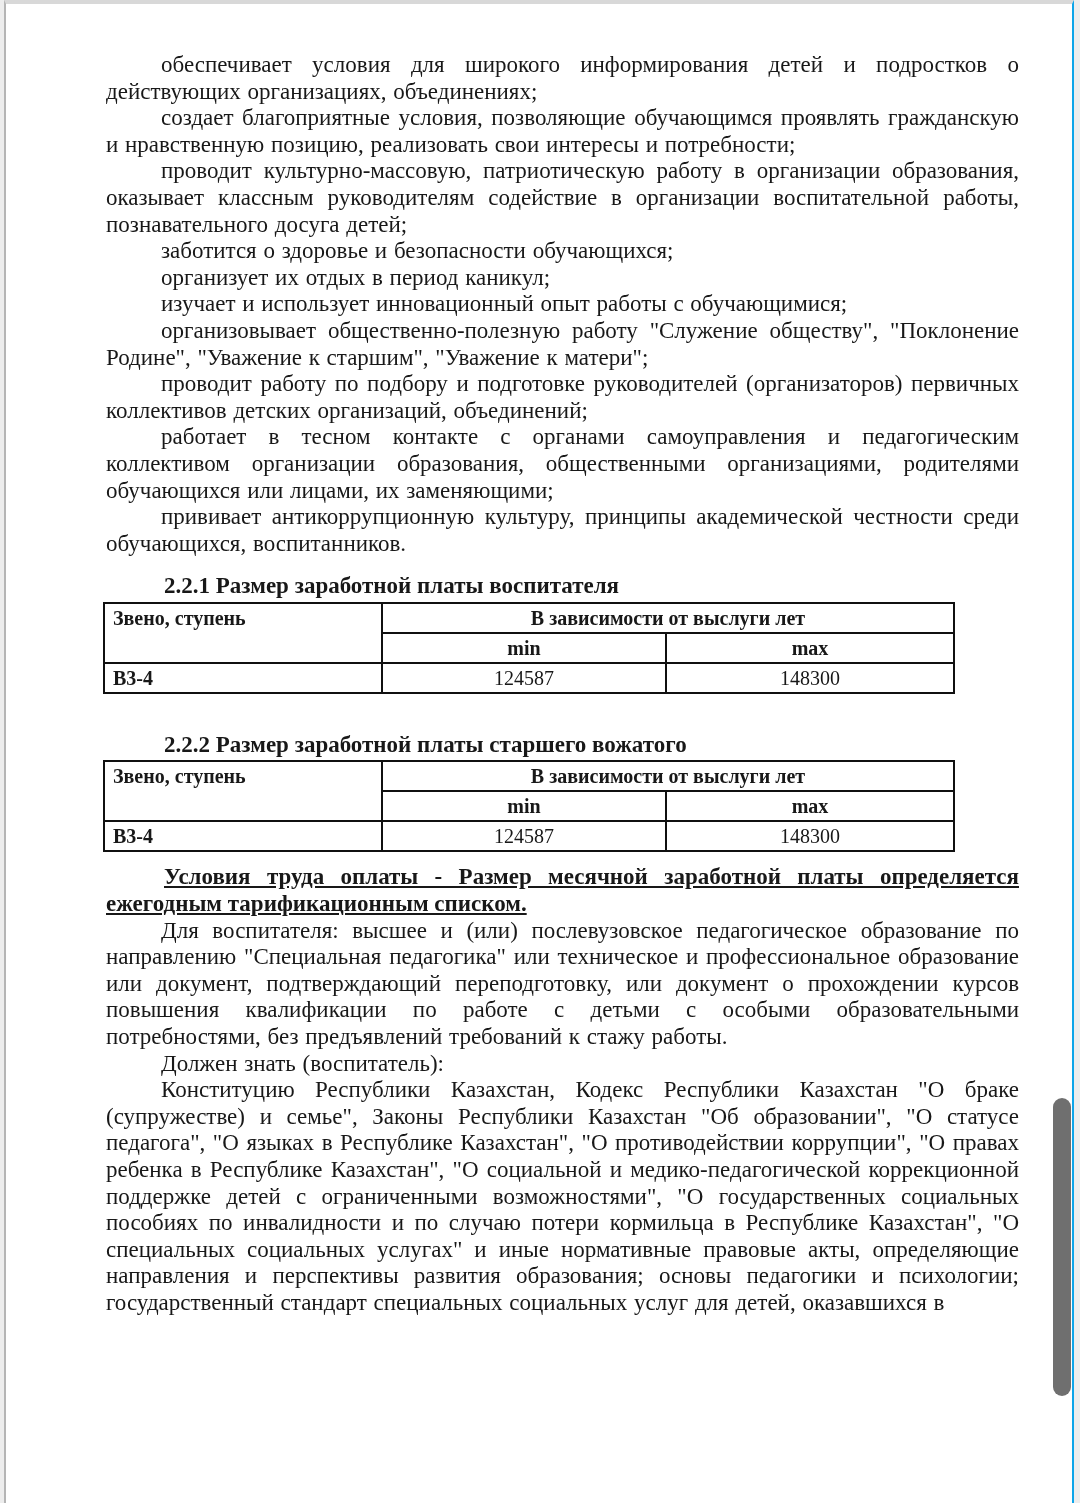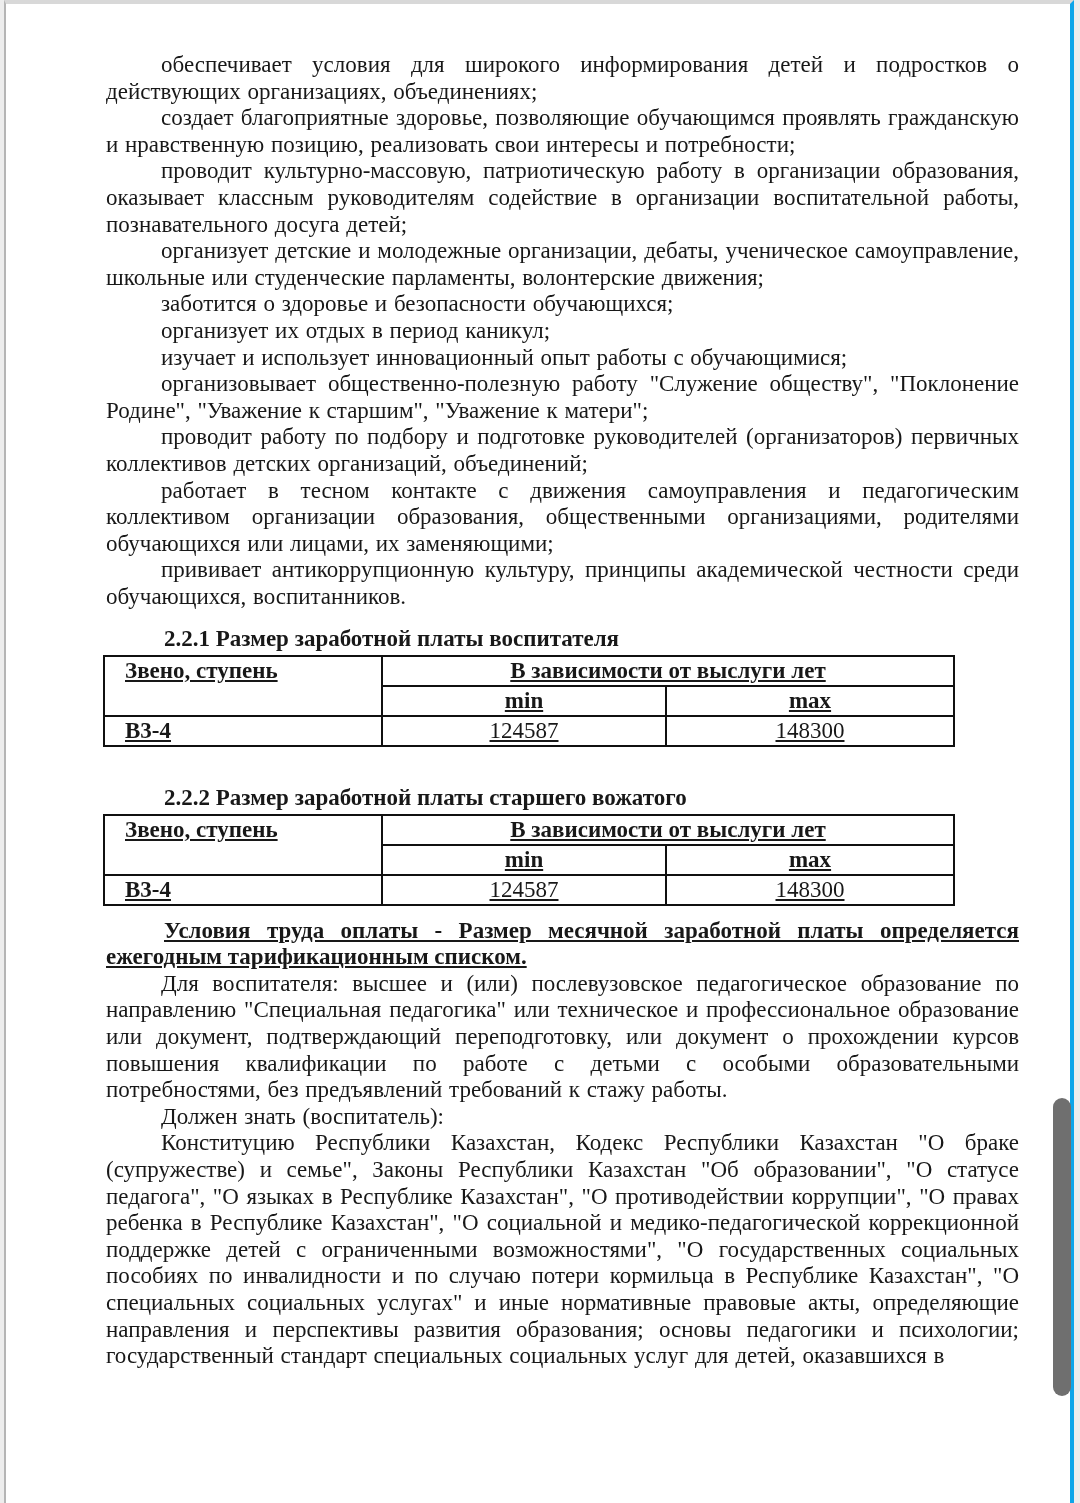--- a/index.html
+++ b/index.html
@@ -14,21 +14,21 @@
   }
 
   .page {
     position:absolute;
     left:4px; top:0;
     width:1070px; height:1503px;
     box-sizing:border-box;
     background:#ffffff;
     border-left:2px solid #b5b5b5;
     border-top:4px solid #d8d8d8;
-    border-right:4px solid #0ea5e9;
+    border-right:2px solid #0ea5e9;
   }
 
   .content {
     position:absolute;
     left:100px; top:48px;
     width:913px;
     color:#181818;
     font-size:23px;
     line-height:26.6px;
   }
@@ -49,25 +49,24 @@
 
   table.salary {
     border-collapse:collapse;
     table-layout:fixed;
     width:850px;
     margin-left:-3px;
     margin-top:2px;
   }
   table.salary td {
     border:2px solid #101010;
-    padding:1px 20px;
-    font-size:23px;
+    padding:1px 8px;
+    font-size:20px;
     line-height:26px;
     overflow:hidden;
-    text-decoration:underline;
   }
   td.cell-left   { text-align:left; font-weight:bold; padding-left:10px; }
   td.cell-center { text-align:center; }
   td.bold        { font-weight:bold;text-align:center; }
 
   .pay-note {
     margin:12px 0 0 0;
     font-weight:bold;
     text-decoration:underline;
     text-align:justify;
@@ -90,29 +89,28 @@
   }
 </style>
 </head>
 <body>
 
 <div class="stage">
   <div class="page">
     <div class="content">
 
       <p class="body">обеспечивает условия для широкого информирования детей и подростков о действующих организациях, объединениях;</p>
-      <p class="body">создает благоприятные здоровье, позволяющие обучающимся проявлять гражданскую и нравственную позицию, реализовать свои интересы и потребности;</p>
+      <p class="body">создает благоприятные условия, позволяющие обучающимся проявлять гражданскую и нравственную позицию, реализовать свои интересы и потребности;</p>
       <p class="body">проводит культурно-массовую, патриотическую работу в организации образования, оказывает классным руководителям содействие в организации воспитательной работы, познавательного досуга детей;</p>
-      <p class="body">организует детские и молодежные организации, дебаты, ученическое самоуправление, школьные или студенческие парламенты, волонтерские движения;</p>
       <p class="body">заботится о здоровье и безопасности обучающихся;</p>
       <p class="body">организует их отдых в период каникул;</p>
       <p class="body">изучает и использует инновационный опыт работы с обучающимися;</p>
       <p class="body">организовывает общественно-полезную работу "Служение обществу", "Поклонение Родине", "Уважение к старшим", "Уважение к матери";</p>
       <p class="body">проводит работу по подбору и подготовке руководителей (организаторов) первичных коллективов детских организаций, объединений;</p>
-      <p class="body">работает в тесном контакте с движения самоуправления и педагогическим коллективом организации образования, общественными организациями, родителями обучающихся или лицами, их заменяющими;</p>
+      <p class="body">работает в тесном контакте с органами самоуправления и педагогическим коллективом организации образования, общественными организациями, родителями обучающихся или лицами, их заменяющими;</p>
       <p class="body">прививает антикоррупционную культуру, принципы академической честности среди обучающихся, воспитанников.</p>
 
       <p class="section-heading">2.2.1 Размер заработной платы воспитателя</p>
 
       <table class="salary">
         <colgroup>
             <col style="width:278px">
             <col style="width:284px">
             <col style="width:288px">
           </colgroup>

